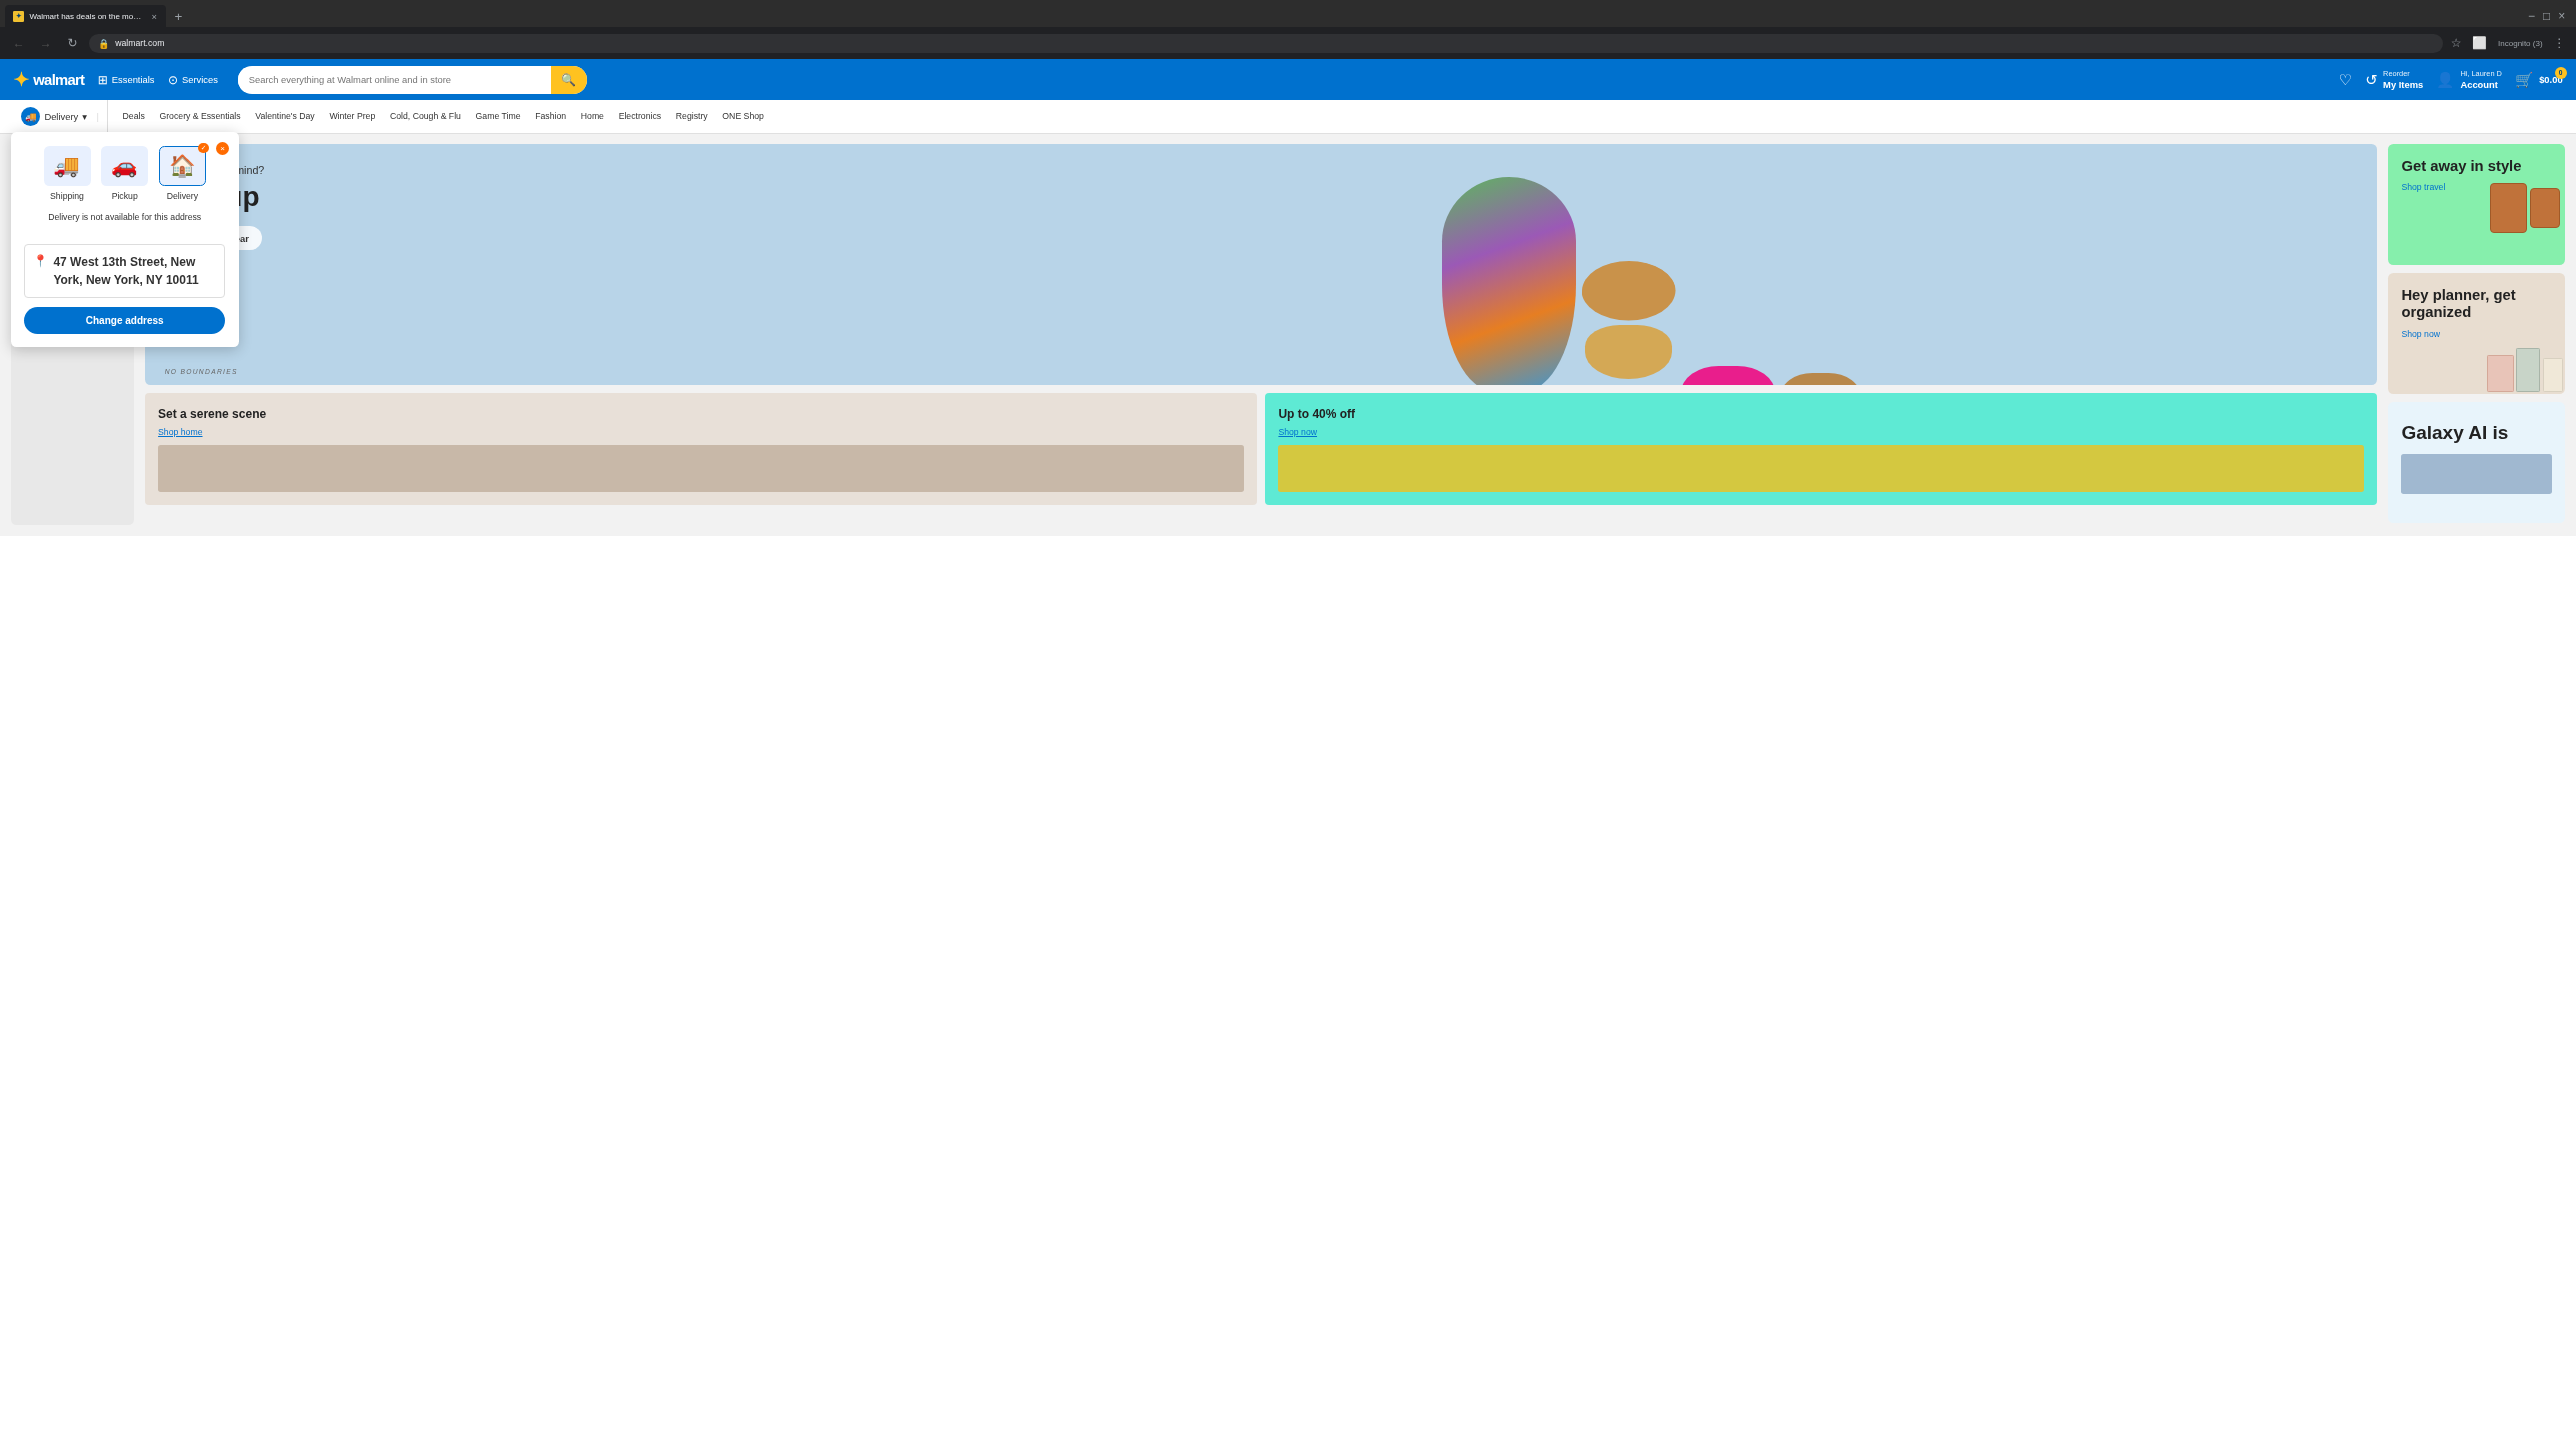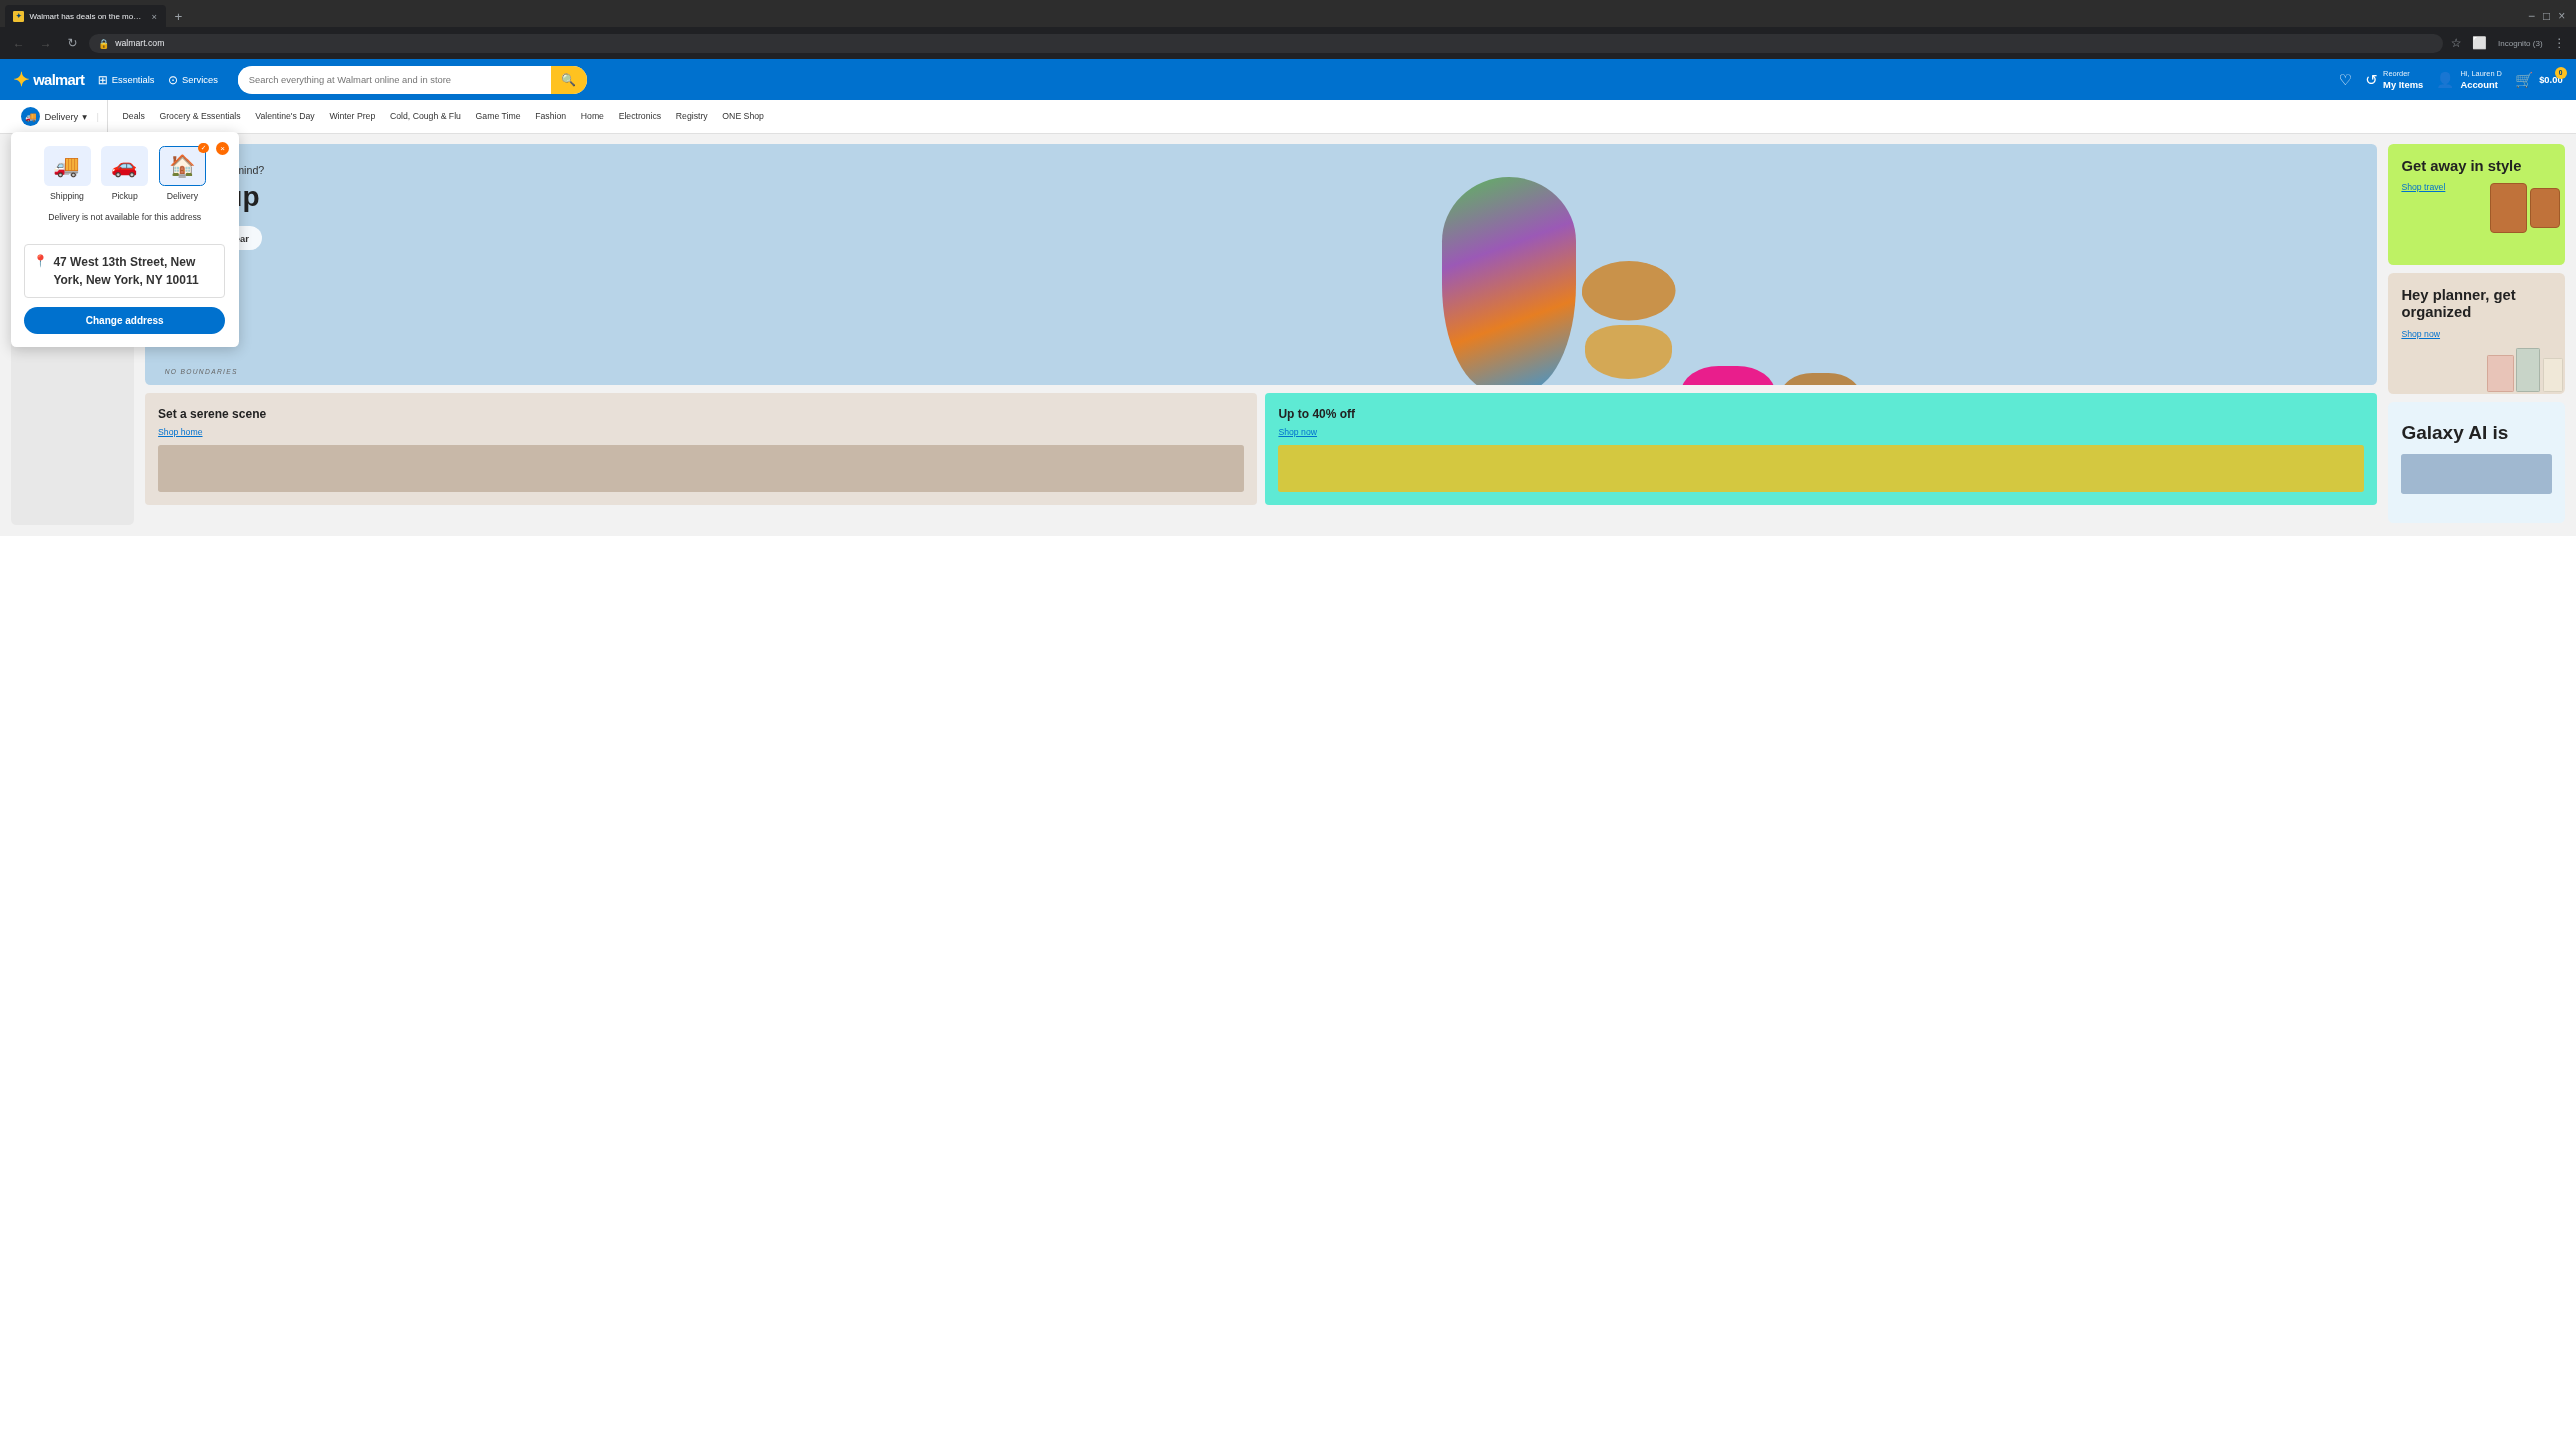--- a/index.html
+++ b/index.html
@@ -80,24 +80,24 @@
     .nobo-badge { position: absolute; bottom: 13.4px; left: 148px; font-size: 7.4px; color: #555; font-style: italic; }
 
     .bottom-banners { display: flex; gap: 8px; }
     .banner-card { flex: 1; background: #e8e0d8; border-radius: 4px; padding: 13.4px; min-height: 81px; position: relative; overflow: hidden; }
     .banner-card.yellow { background: #5eead4; }
     .banner-card-title { font-size: 12px; font-weight: bold; color: #222; margin-bottom: 5.4px; }
     .banner-card-link { color: #0071ce; font-size: 8.7px; text-decoration: underline; cursor: pointer; }
 
     
     .side-banners { width: 188px; padding: 10.7px 10.7px 10.7px 0; display: flex; flex-direction: column; gap: 8px; }
-    .side-card { background: #bef264; border-radius: 5.4px; padding: 13.4px; position: relative; overflow: hidden; min-height: 121px; }
+    .side-card { background: #86efac; border-radius: 5.4px; padding: 13.4px; position: relative; overflow: hidden; min-height: 121px; }
     .side-card.blue-card { background: #e8f4fb; }
     .side-card-title { font-size: 14.8px; font-weight: bold; color: #222; margin-bottom: 5.4px; line-height: 1.2; }
-    .side-card-link { color: #0071ce; font-size: 8.7px; text-decoration: underline; cursor: pointer; }
+    .side-card-link { color: #0071ce; font-size: 8.7px; cursor: pointer; }
 
     
     .left-partial { width: 134px; padding: 10.7px 0 10.7px 10.7px; }
     .left-card { background: #e8e8e8; border-radius: 5.4px; height: 100%; padding: 13.4px; }
     .left-card-title { font-size: 14.8px; font-weight: bold; color: #222; margin-bottom: 5.4px; }
     .left-card-link { color: #0071ce; font-size: 8.7px; text-decoration: underline; cursor: pointer; }
 
     
     .galaxy-text { font-size: 19px; font-weight: bold; color: #222; padding: 6.7px 0 2.7px; }
   </style>

